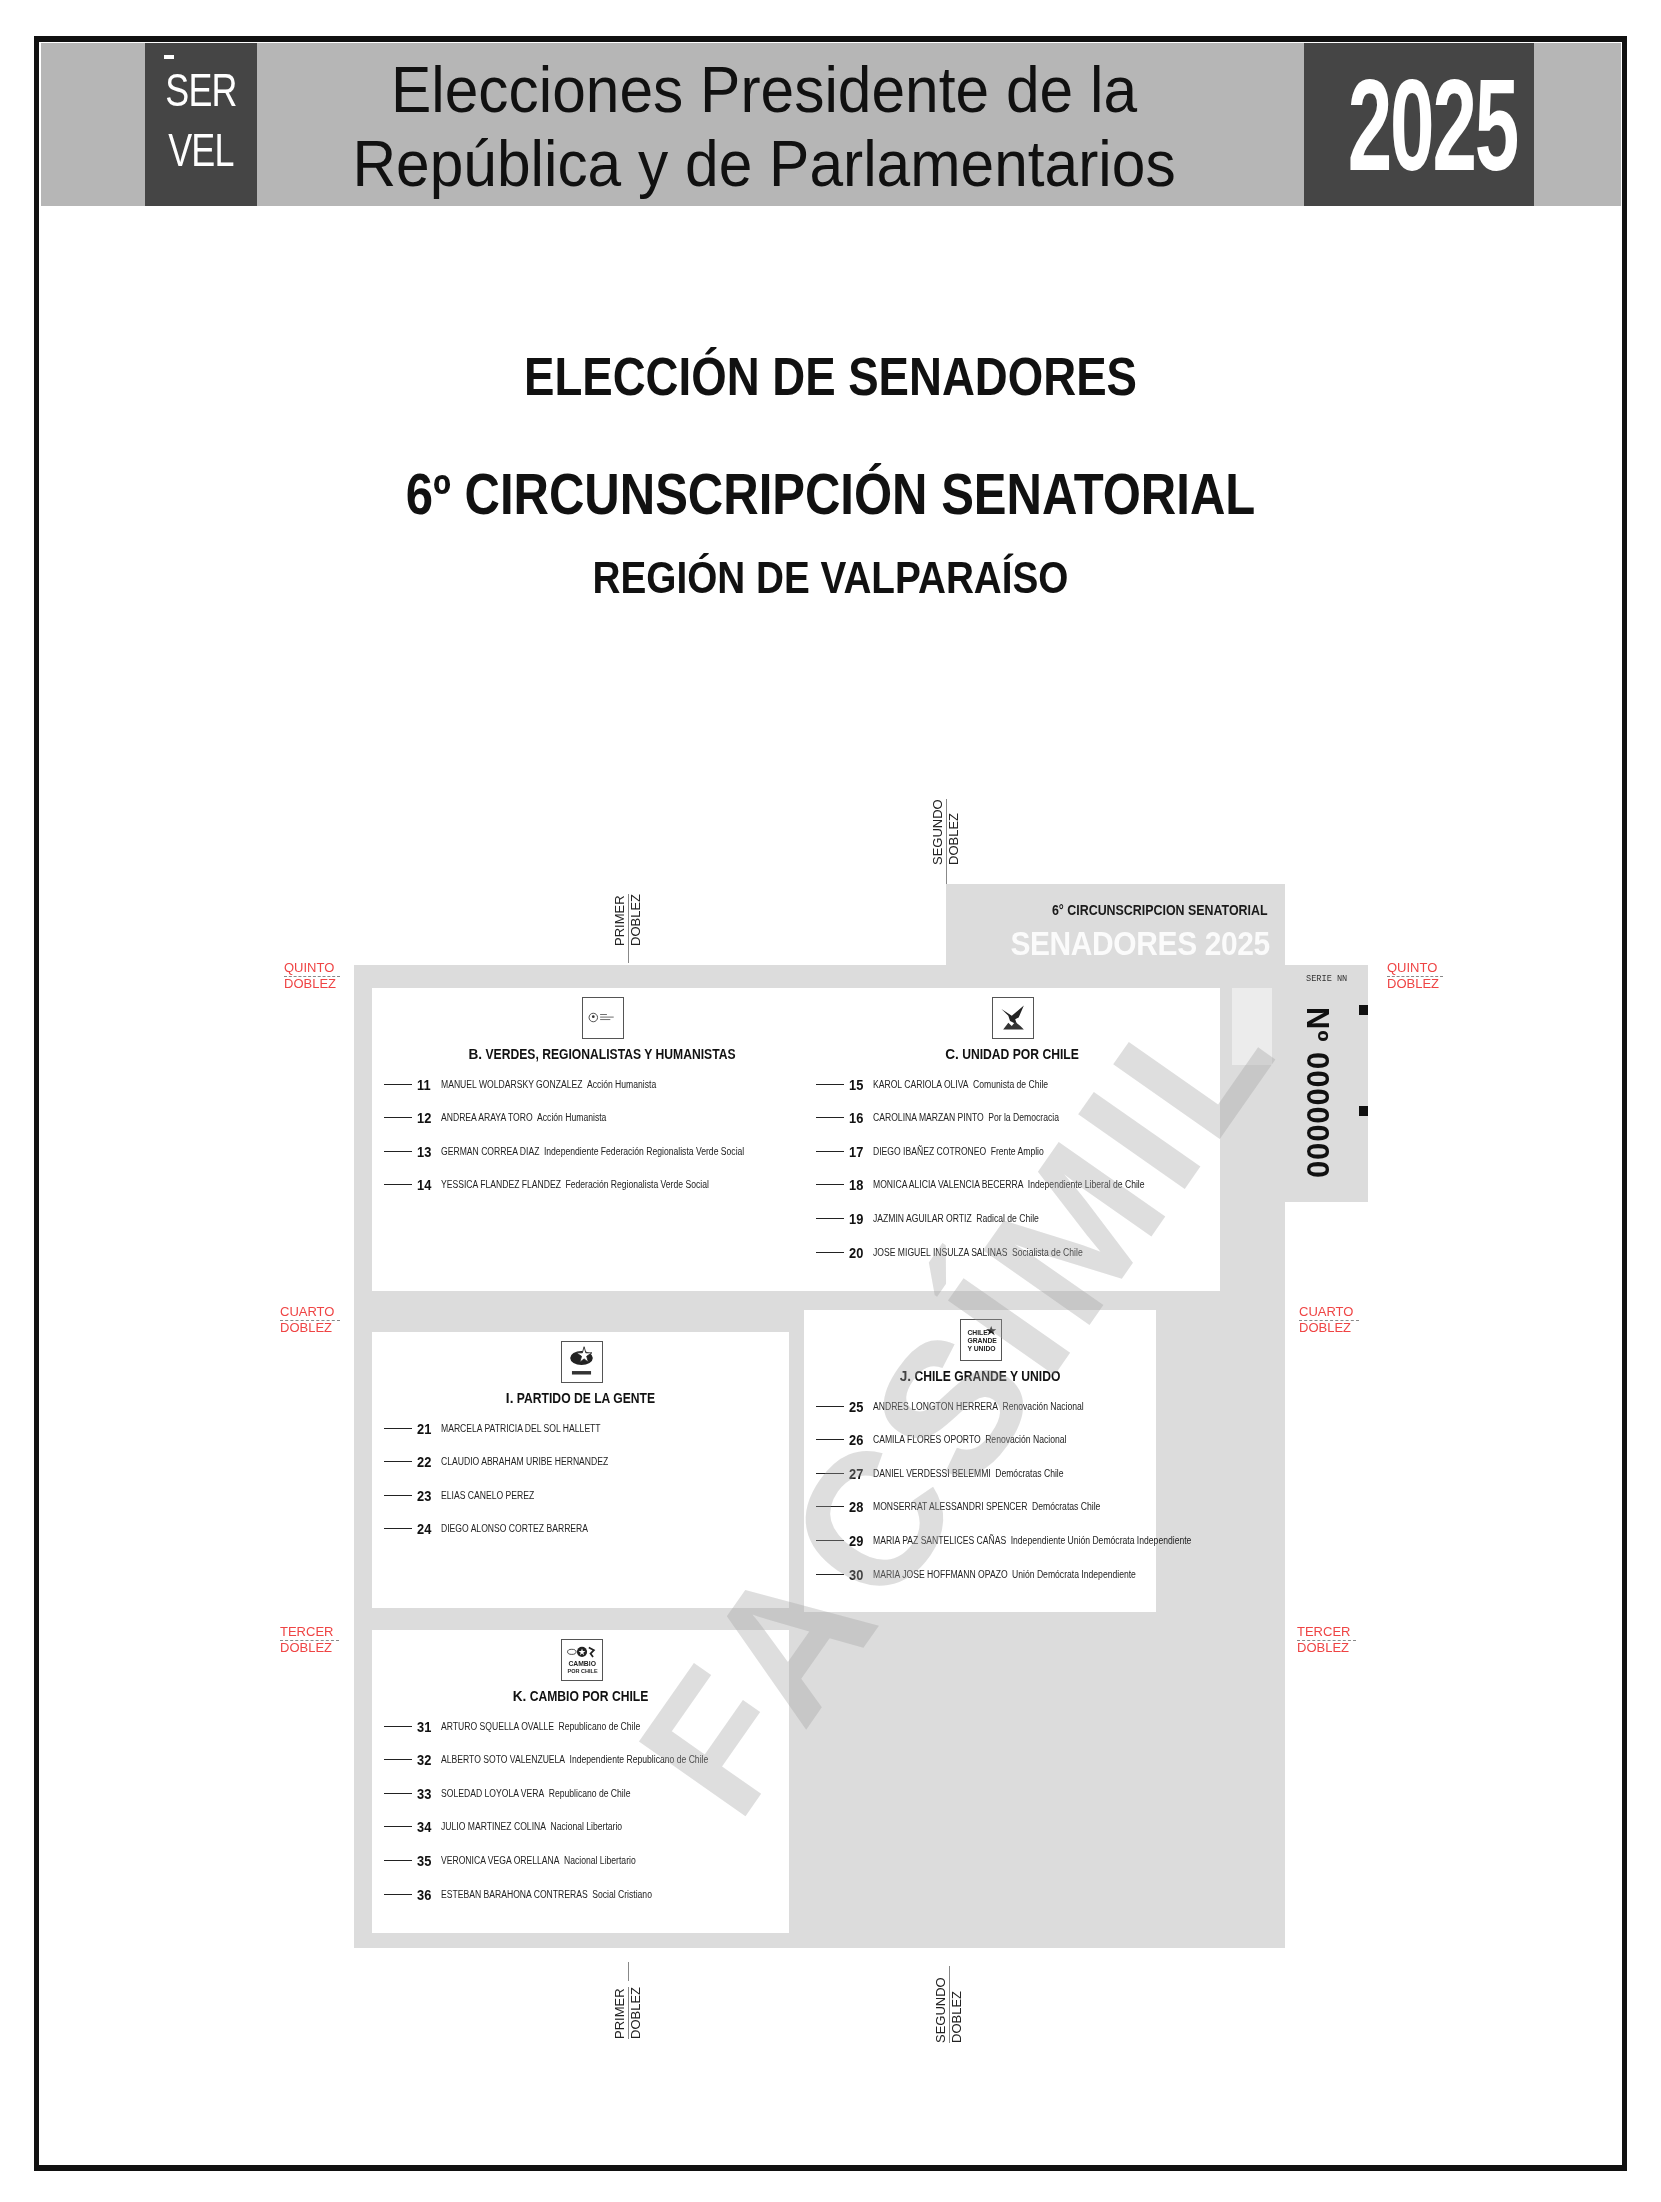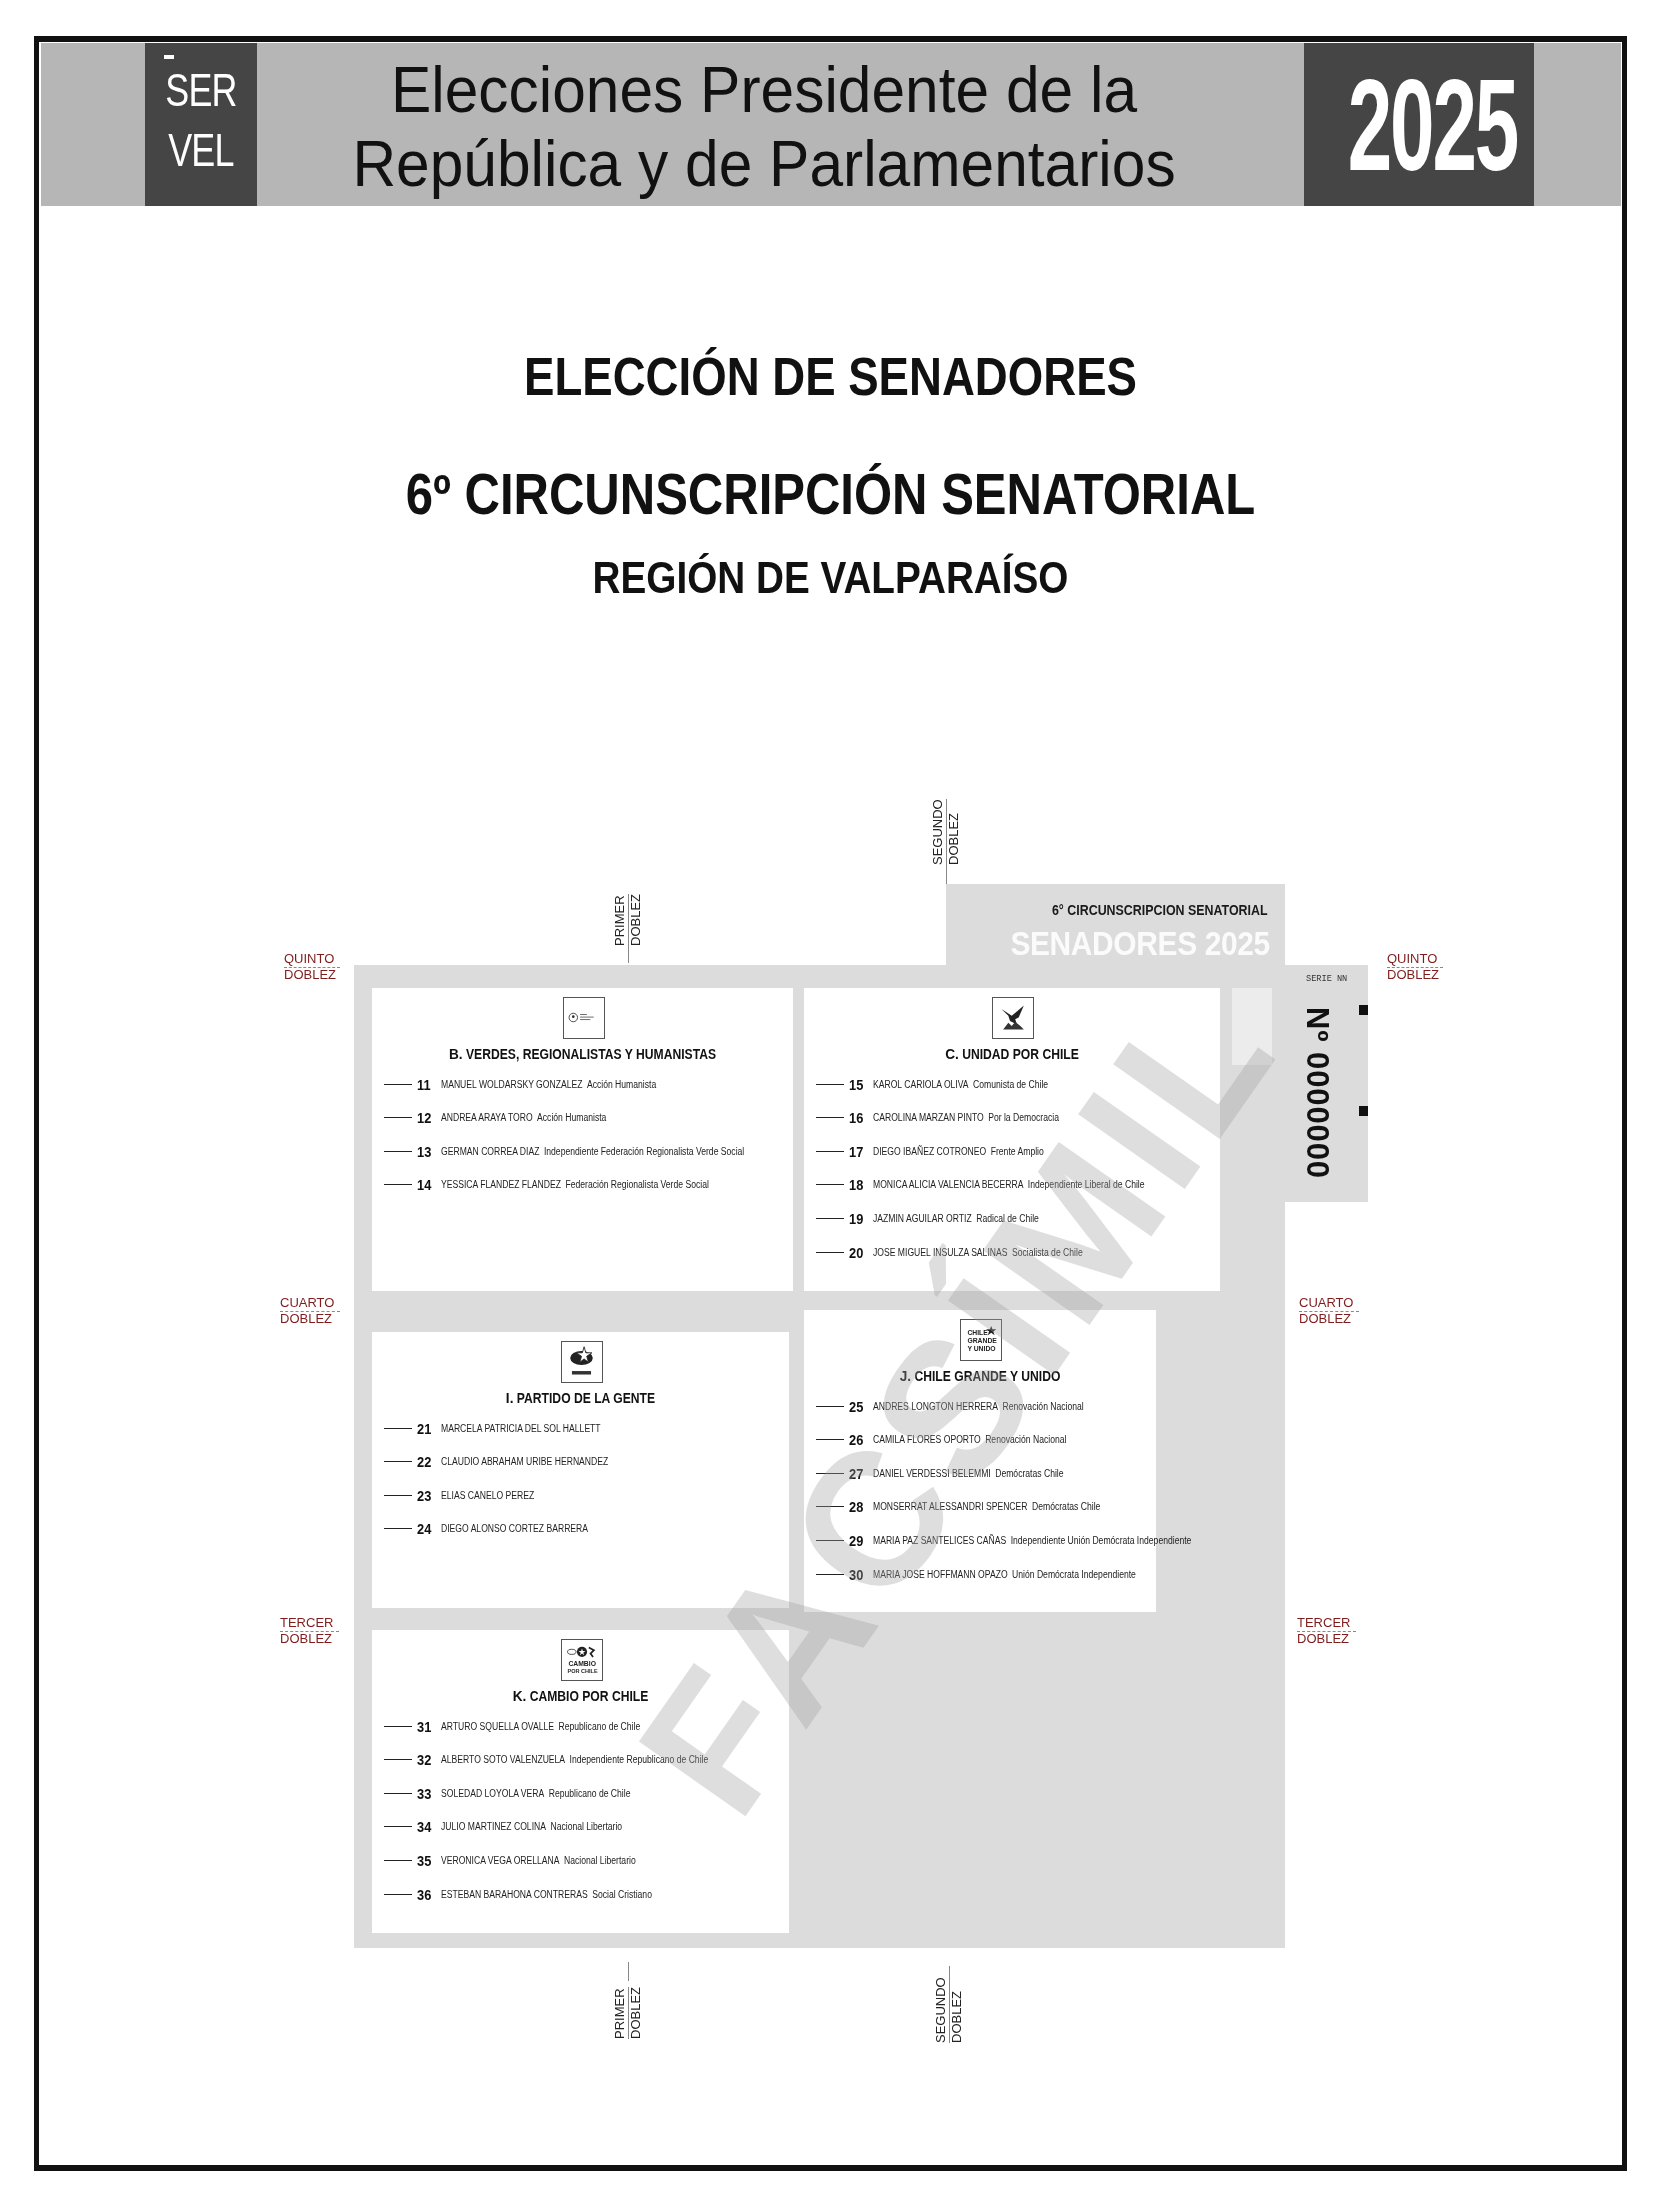--- a/index.html
+++ b/index.html
@@ -32,21 +32,21 @@
   .card { position:absolute; background:#fff; }
   .logo-box { position:absolute; left:50%; top:8.6px; width:40px; height:40px; margin-left:-20px; border:1.3px solid #555; background:#fff; display:flex; align-items:center; justify-content:center; }
   .list-title { position:absolute; left:0; width:100%; top:57px; text-align:center; font-size:13.8px; font-weight:bold; color:#111; transform:scaleX(0.88); }
   .list-title .letter { font-size:15.5px; }
   .cand { position:absolute; left:12px; height:17px; display:flex; align-items:center; white-space:nowrap; }
   .cand .line { width:27.5px; height:1.3px; background:#222; margin-right:5.2px; }
   .cand .num { font-size:14.6px; font-weight:bold; width:20.6px; transform:scaleX(0.88); transform-origin:left; }
   .cand .text { font-size:10px; color:#222; margin-left:3.4px; transform:scaleX(0.86); transform-origin:left; display:inline-block; }
   .cand .party { margin-left:5.2px; }
 
-  .fold { position:absolute; font-size:13px; line-height:14.6px; color:#7f1d1d; }
+  .fold { position:absolute; font-size:13px; line-height:14.6px; color:#ef4444;margin-top:9px; }
   .fold .top { border-bottom:1.3px dashed #888; display:inline-block; padding-right:5.2px; }
   .fold-v { position:absolute; font-size:13px; line-height:14.6px; color:#222; transform:rotate(-90deg); transform-origin:left top; white-space:nowrap; }
   .fold-v .top { border-bottom:1.3px solid #888; display:block; }
   .fold-tick { position:absolute; width:0.9px; background:#888; }
 
   .watermark { position:absolute; left:482px; top:1291px; font-size:189px; font-weight:bold; color:rgba(160,160,160,0.35); transform:rotate(-55deg); transform-origin:center; white-space:nowrap; letter-spacing:8.6px; pointer-events:none; }
 </style>
 </head>
 <body>
 
@@ -77,21 +77,21 @@
 <div class="ballot-bg"></div>
 <div class="serial-strip"></div>
 <div class="stub-box"></div>
 <div class="serie-label">SERIE NN</div>
 <div class="serial-number">
   <span>Nº 0000000</span>
 </div>
 <div class="mark" style="left:1359px; top:1005px;"></div>
 <div class="mark" style="left:1359px; top:1106px;"></div>
 
-<div class="card" style="left:372px; top:988px; width:421px; height:303px;">
+<div class="card" style="left:372px; top:988px; width:421px; height:303px;padding-left:39px;">
   <div class="logo-box">
     <svg width="33" height="17" viewBox="0 0 38 20">
         <circle cx="7" cy="10" r="5" fill="none" stroke="#333" stroke-width="1"></circle>
         <circle cx="7" cy="9" r="1.6" fill="#333"></circle>
         <rect x="15" y="6" width="8" height="1" fill="#555"></rect>
         <rect x="15" y="9" width="16" height="1" fill="#555"></rect>
         <rect x="15" y="12" width="12" height="1" fill="#555"></rect>
       </svg>
   </div>
   <div class="list-title"><span class="letter">B.</span> <span>VERDES, REGIONALISTAS Y HUMANISTAS</span></div>

